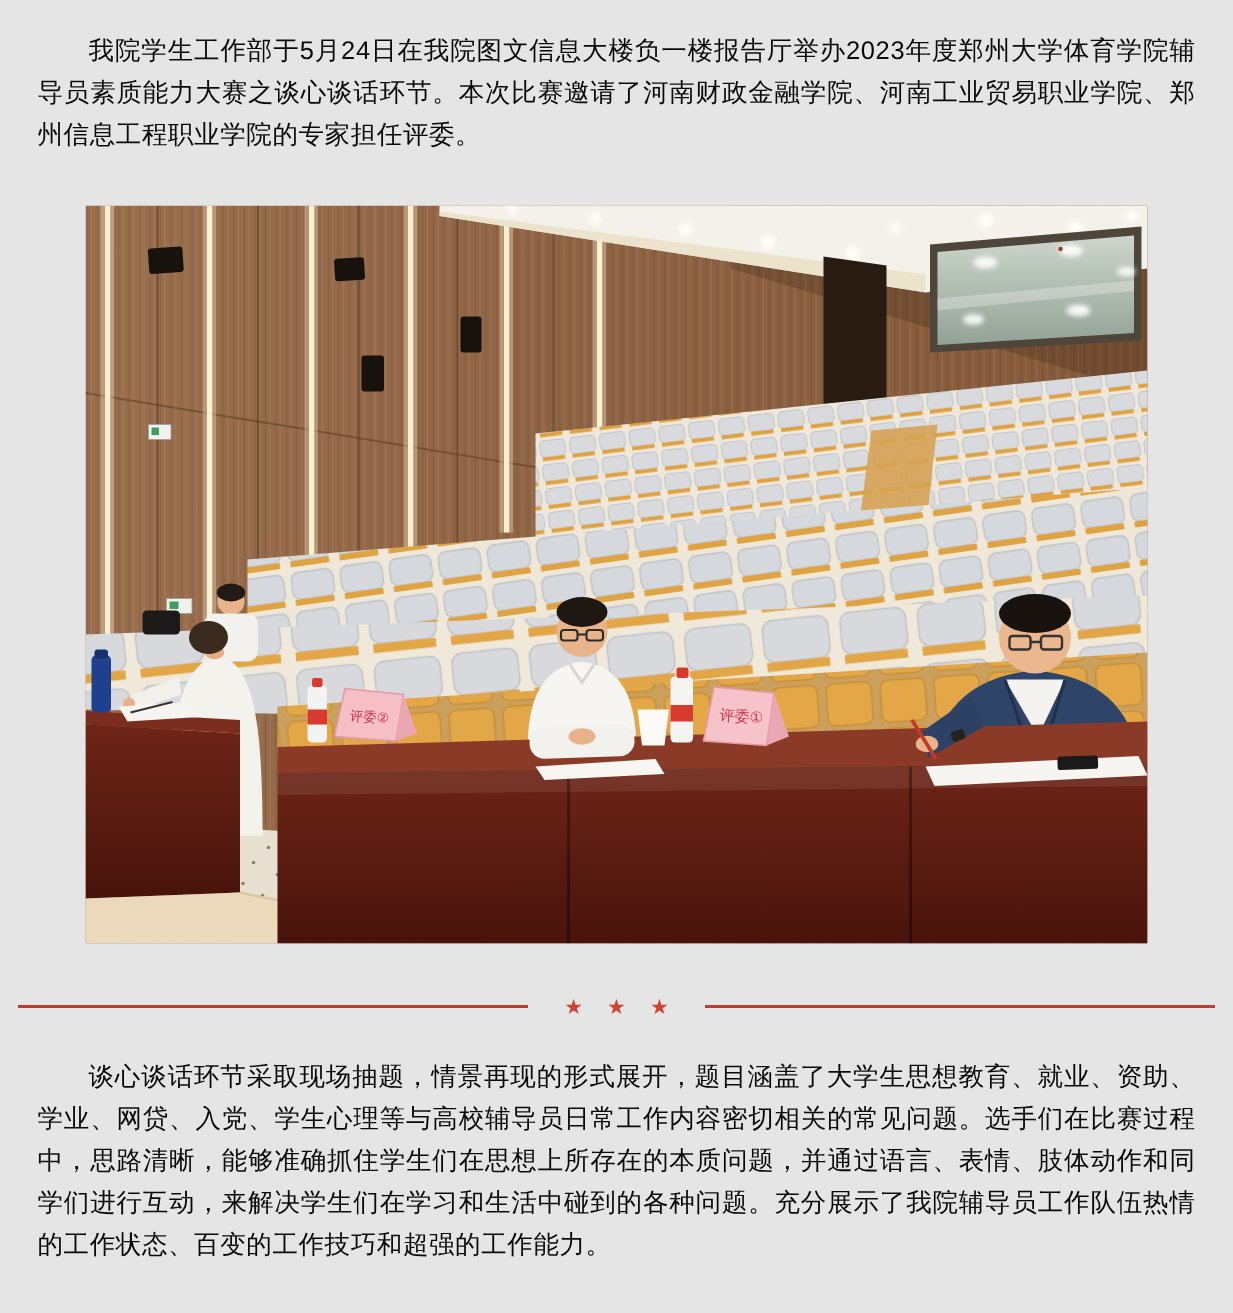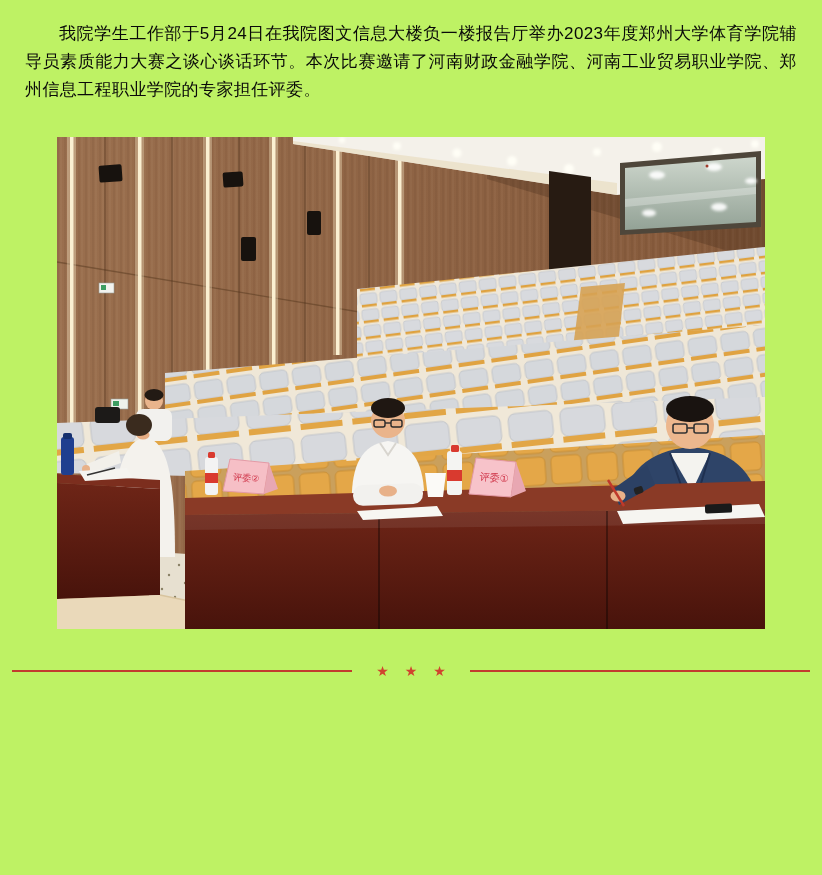--- a/index.html
+++ b/index.html
@@ -1,19 +1,19 @@
 <!DOCTYPE html>
 <html><head>
 <meta charset="utf-8">
 <style>
   html,body{margin:0;padding:0;background:#ffffff;}
   .page{
     position:relative;
     width:822px;height:875px;
-    background:#bef264;
+    background:#e5e5e5;
     overflow:hidden;
     font-family:"Liberation Sans","DejaVu Sans",sans-serif;
   }
   .para{
     margin:0 25px;
     font-size:17px;
     line-height:28px;
     color:#090909;
     text-align:justify;
     text-indent:2em;
@@ -297,14 +297,15 @@
       </g>
     </svg>
   </div>
 
   <div class="divider-row">
     <div class="divider-line"></div>
     <div class="divider-stars"><span class="star">★</span><span class="star">★</span><span class="star">★</span></div>
     <div class="divider-line"></div>
   </div>
 
+  <p class="para para2">谈心谈话环节采取现场抽题，情景再现的形式展开，题目涵盖了大学生思想教育、就业、资助、学业、网贷、入党、学生心理等与高校辅导员日常工作内容密切相关的常见问题。选手们在比赛过程中，思路清晰，能够准确抓住学生们在思想上所存在的本质问题，并通过语言、表情、肢体动作和同学们进行互动，来解决学生们在学习和生活中碰到的各种问题。充分展示了我院辅导员工作队伍热情的工作状态、百变的工作技巧和超强的工作能力。</p>
 
 </div>
 
 </body></html>

